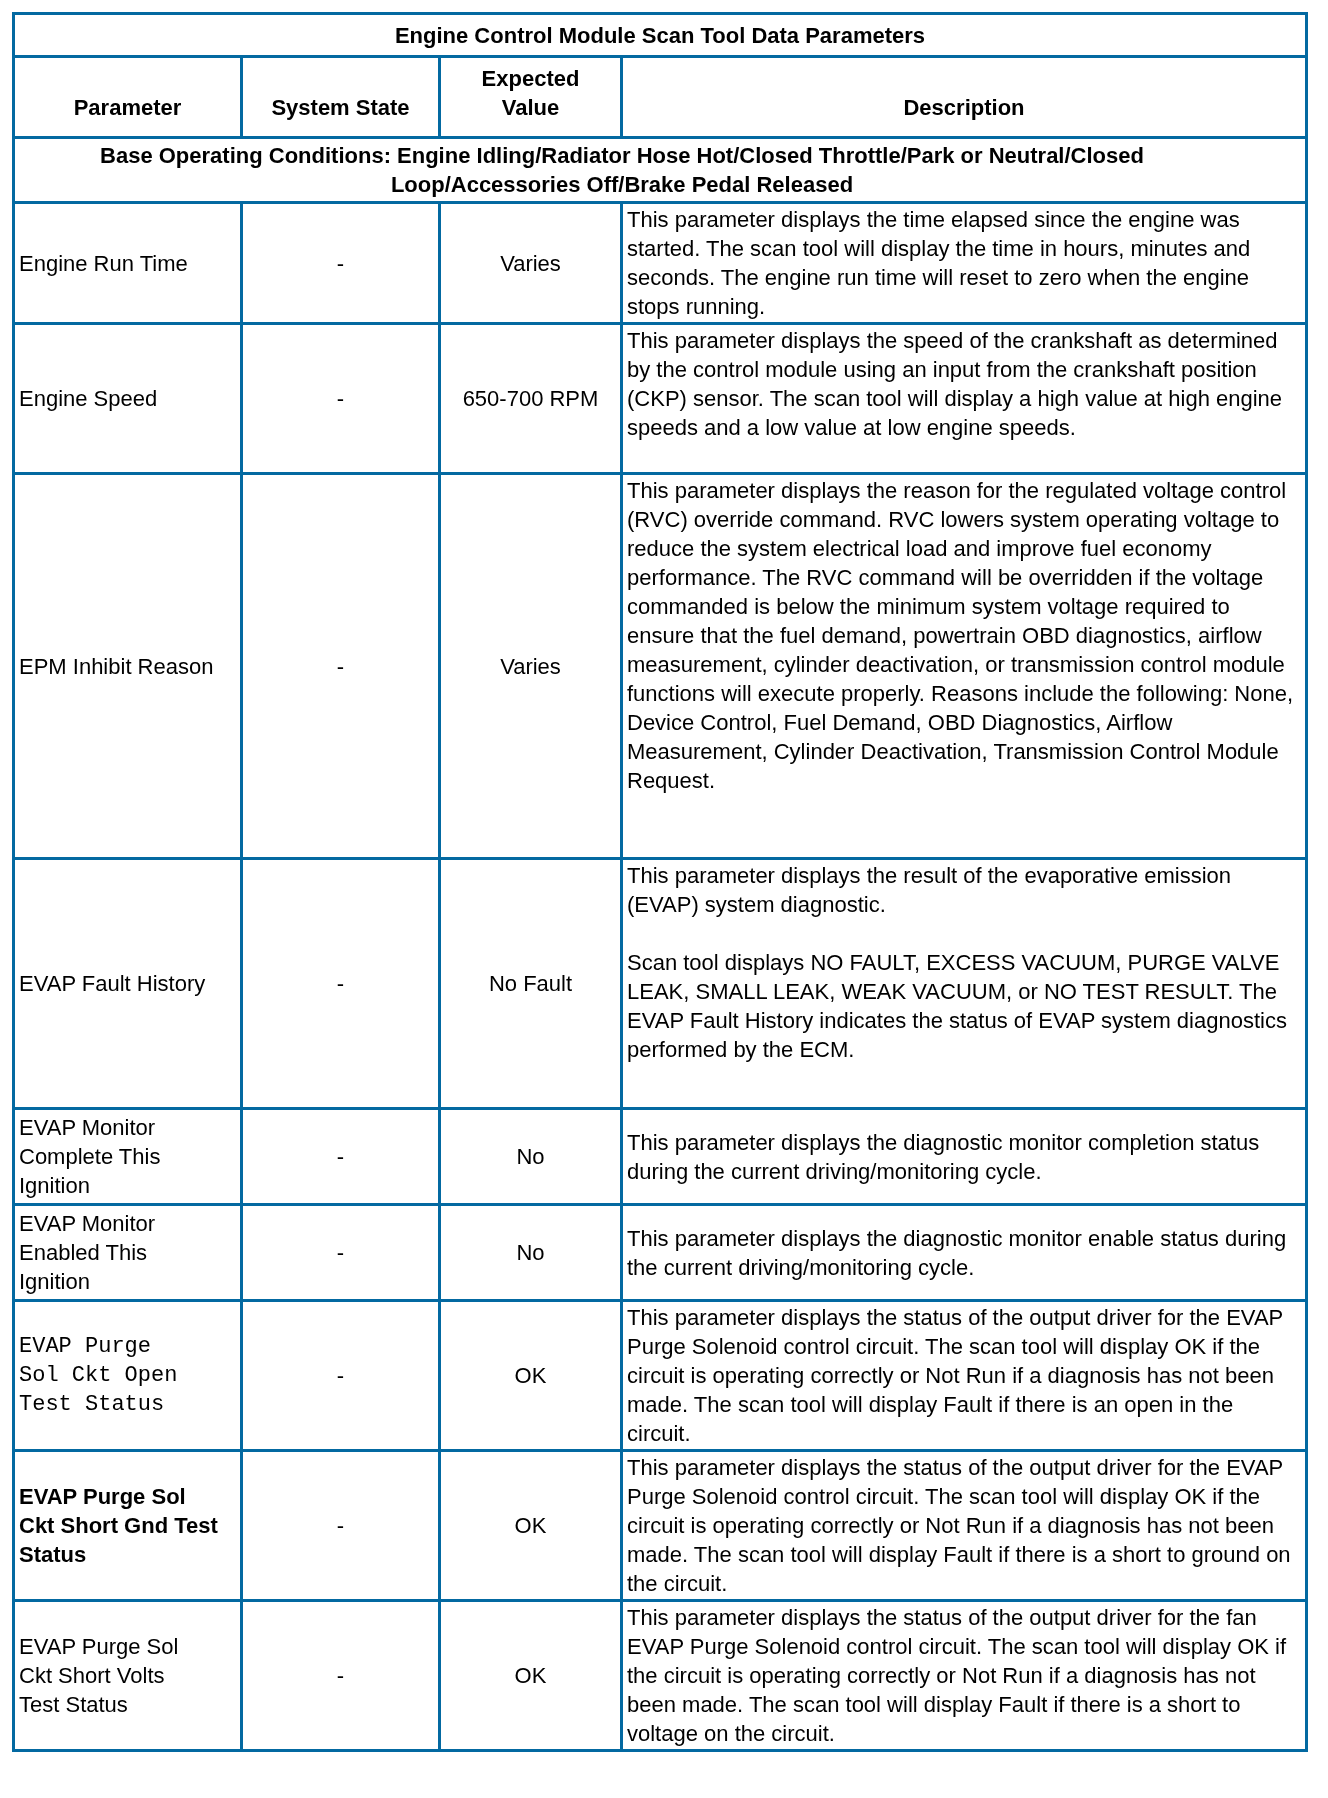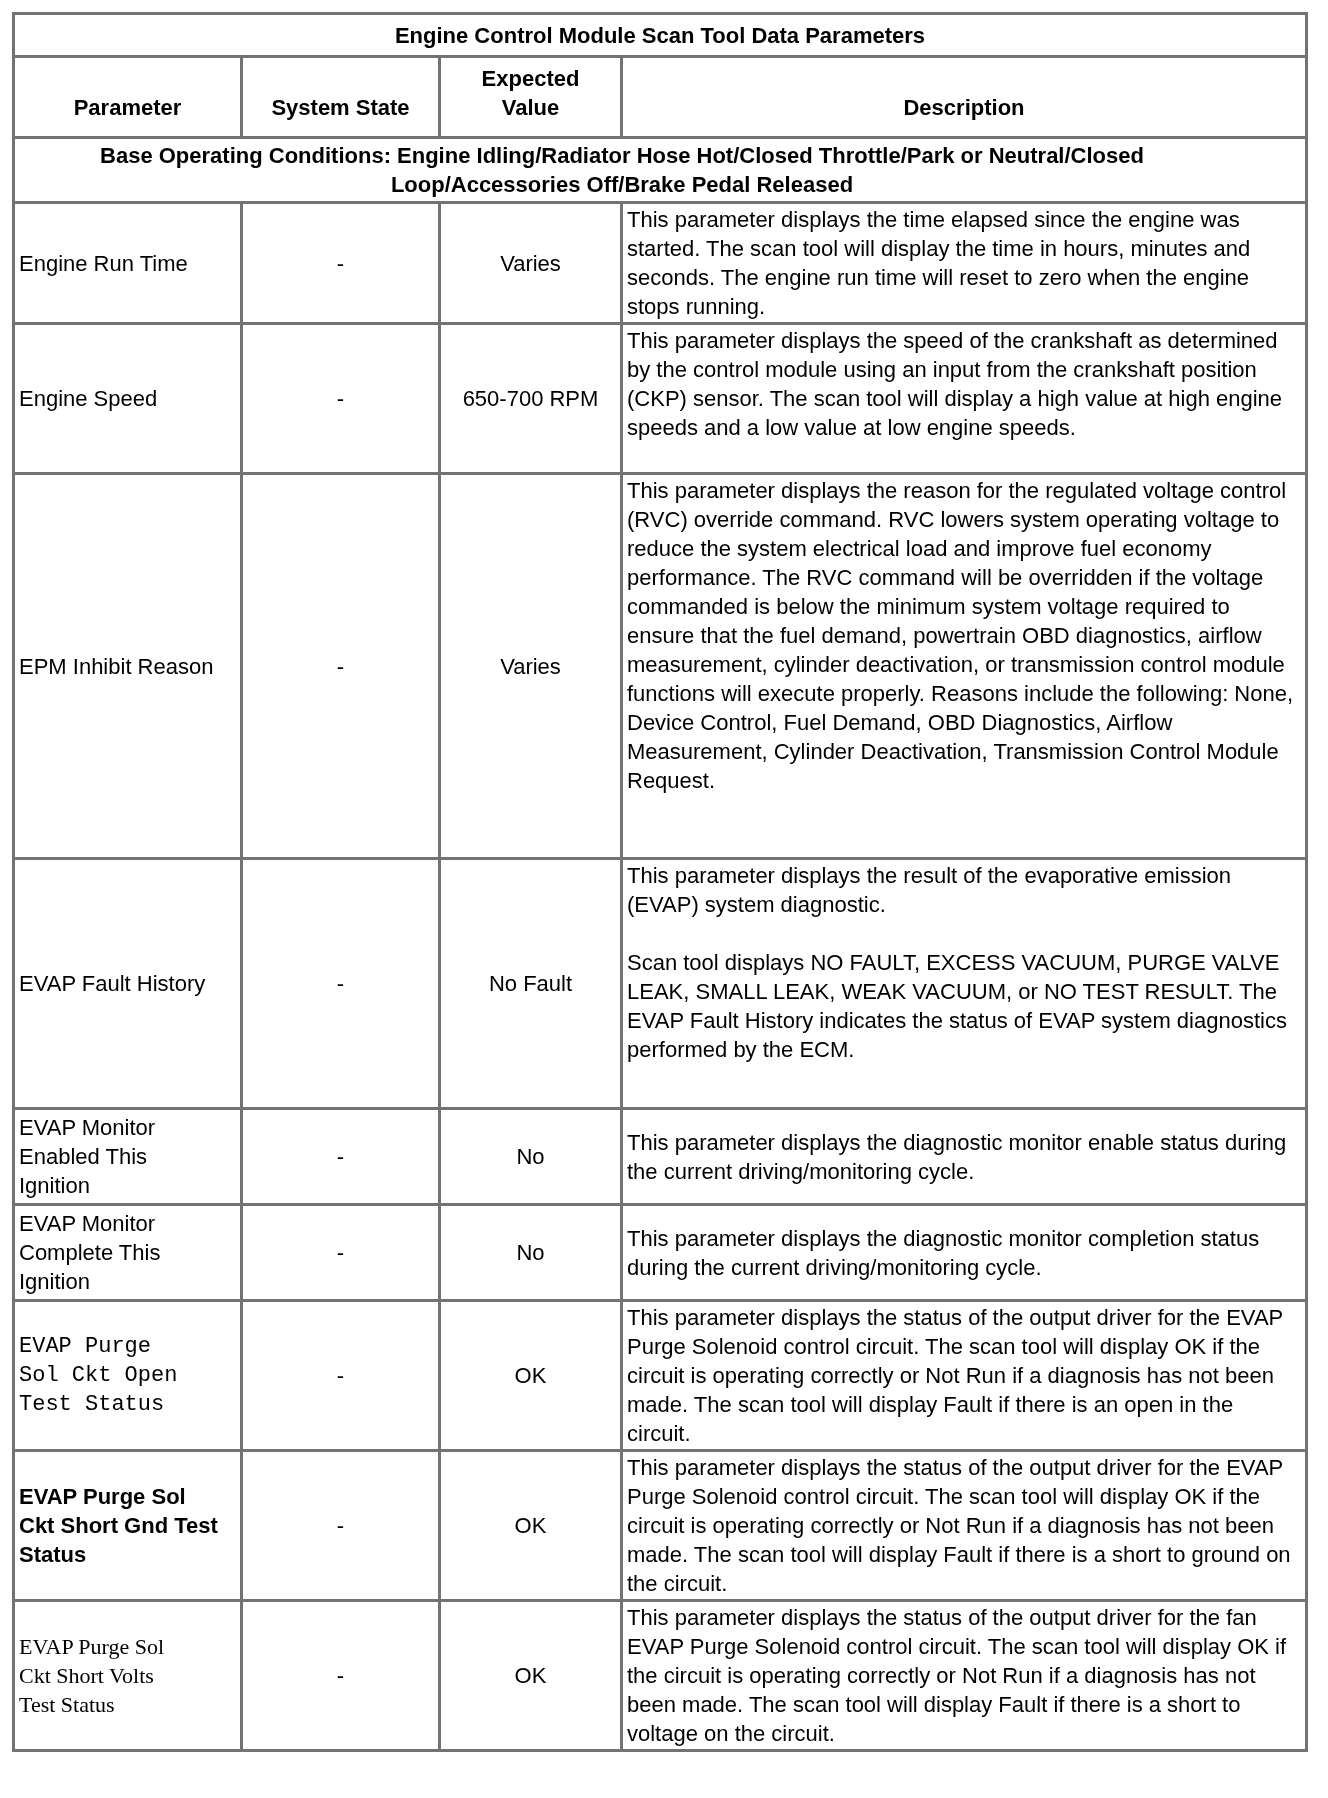--- a/index.html
+++ b/index.html
@@ -17,21 +17,21 @@
     .doc-table {
       position: absolute;
       left: 12px;
       top: 12px;
       width: 1296px;
       border-collapse: collapse;
       table-layout: fixed;
       border: 3px solid #000;
     }
     .doc-table td, .doc-table th {
-      border: 3px solid #737373;
+      border: 3px solid #0369a1;
       padding: 2px 4px;
       font-size: 22px;
       line-height: 29px;
       vertical-align: middle;
     }
     .doc-table th {
       font-weight: bold;
     }
     .title-cell {
       text-align: center;
@@ -112,47 +112,47 @@
       <td class="state">-</td>
       <td class="exp">No Fault</td>
       <td class="desc">
         <div>This parameter displays the result of the evaporative emission (EVAP) system diagnostic.</div>
         <div class="para-gap"></div>
         <div>Scan tool displays NO FAULT, EXCESS VACUUM, PURGE VALVE LEAK, SMALL LEAK, WEAK VACUUM, or NO TEST RESULT. The EVAP Fault History indicates the status of EVAP system diagnostics performed by the ECM.</div>
       </td>
     </tr>
 
     <tr style="height:96px;">
+      <td class="param" style="padding-right:40px;">EVAP Monitor Complete This Ignition</td>
+      <td class="state">-</td>
+      <td class="exp">No</td>
+      <td class="desc middle">This parameter displays the diagnostic monitor completion status during the current driving/monitoring cycle.</td>
+    </tr>
+
+    <tr style="height:96px;">
       <td class="param" style="padding-right:60px;">EVAP Monitor Enabled This Ignition</td>
       <td class="state">-</td>
       <td class="exp">No</td>
       <td class="desc middle">This parameter displays the diagnostic monitor enable status during the current driving/monitoring cycle.</td>
-    </tr>
-
-    <tr style="height:96px;">
-      <td class="param" style="padding-right:40px;">EVAP Monitor Complete This Ignition</td>
-      <td class="state">-</td>
-      <td class="exp">No</td>
-      <td class="desc middle">This parameter displays the diagnostic monitor completion status during the current driving/monitoring cycle.</td>
     </tr>
 
     <tr style="height:150px;">
       <td class="param" style="padding-right:40px;font-family:Liberation Mono, monospace;">EVAP Purge Sol Ckt Open Test Status</td>
       <td class="state">-</td>
       <td class="exp">OK</td>
       <td class="desc">This parameter displays the status of the output driver for the EVAP Purge Solenoid control circuit. The scan tool will display OK if the circuit is operating correctly or Not Run if a diagnosis has not been made. The scan tool will display Fault if there is an open in the circuit.</td>
     </tr>
 
     <tr style="height:150px;">
       <td class="param" style="padding-right:20px;font-weight:bold;">EVAP Purge Sol Ckt Short Gnd Test Status</td>
       <td class="state">-</td>
       <td class="exp">OK</td>
       <td class="desc">This parameter displays the status of the output driver for the EVAP Purge Solenoid control circuit. The scan tool will display OK if the circuit is operating correctly or Not Run if a diagnosis has not been made. The scan tool will display Fault if there is a short to ground on the circuit.</td>
     </tr>
 
     <tr style="height:150px;">
-      <td class="param" style="padding-right:56px;font-family:Liberation Serif, serif;">EVAP Purge Sol Ckt Short Volts Test Status</td>
+      <td class="param" style="padding-right:56px;">EVAP Purge Sol Ckt Short Volts Test Status</td>
       <td class="state">-</td>
       <td class="exp">OK</td>
       <td class="desc">This parameter displays the status of the output driver for the fan EVAP Purge Solenoid control circuit. The scan tool will display OK if the circuit is operating correctly or Not Run if a diagnosis has not been made. The scan tool will display Fault if there is a short to voltage on the circuit.</td>
     </tr>
   </tbody>
 </table>
 
 </body></html>

